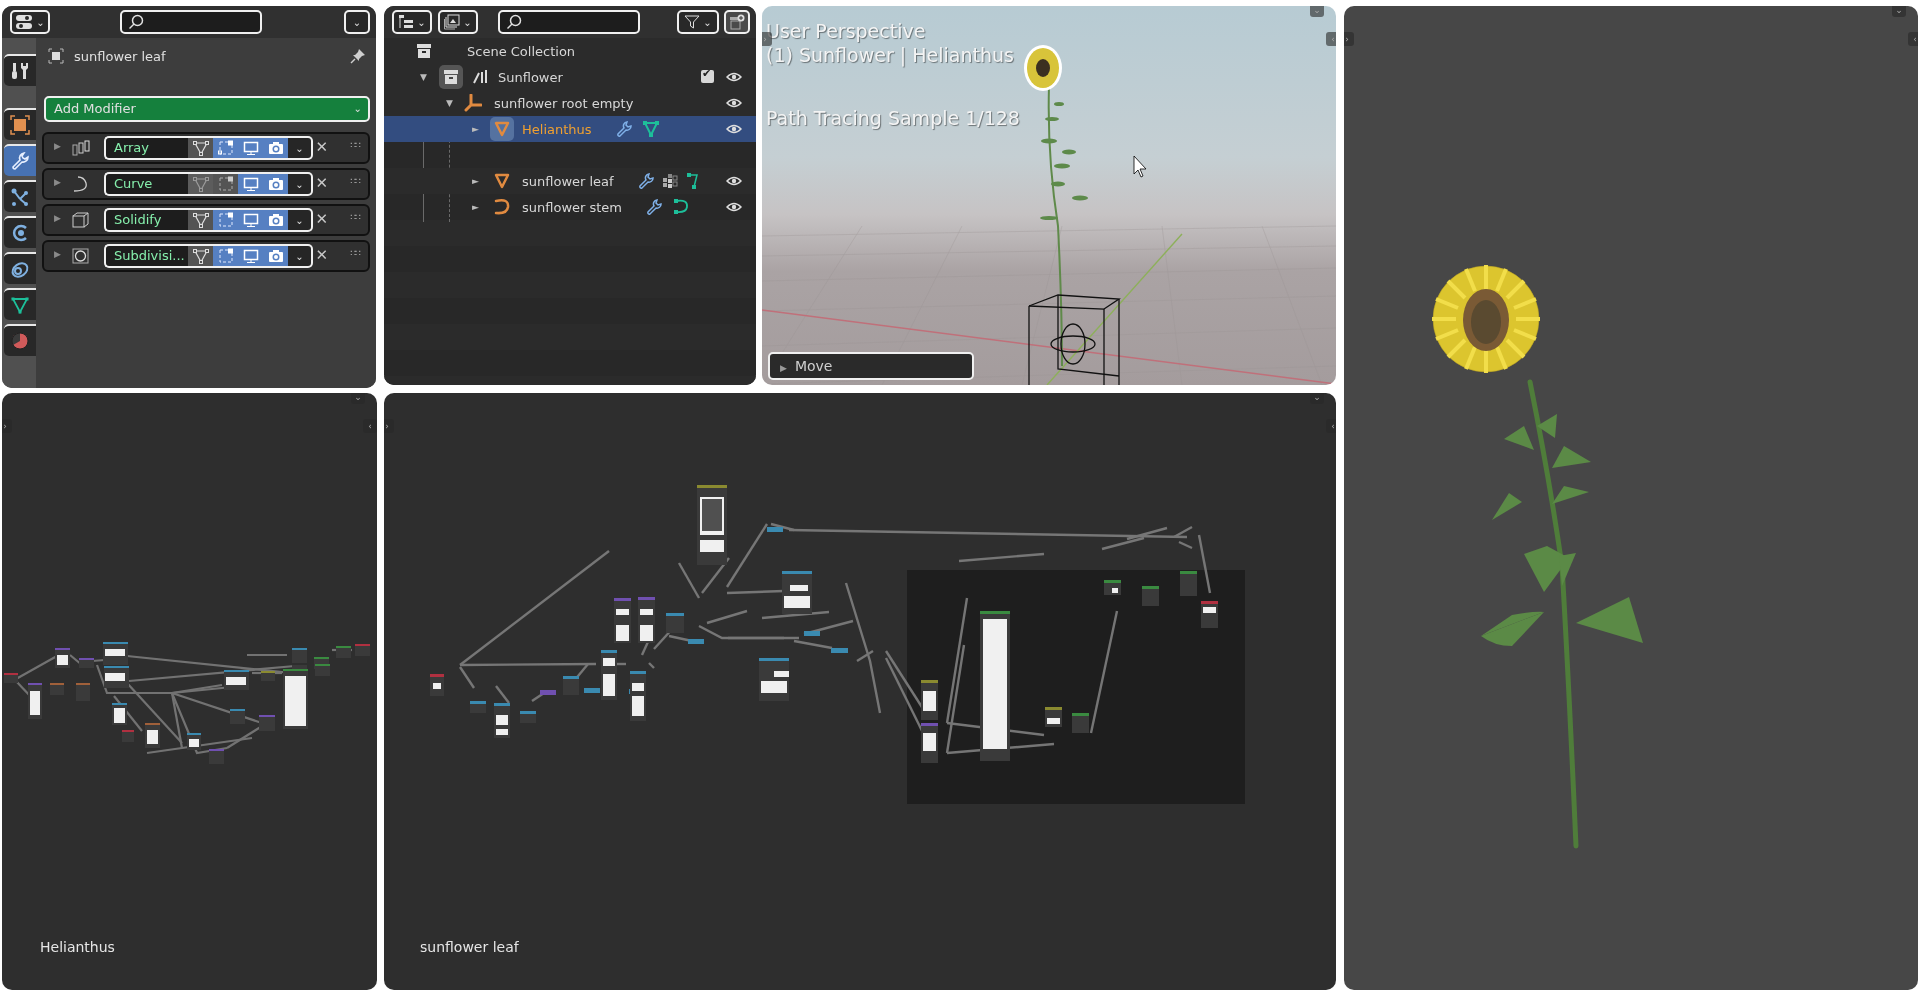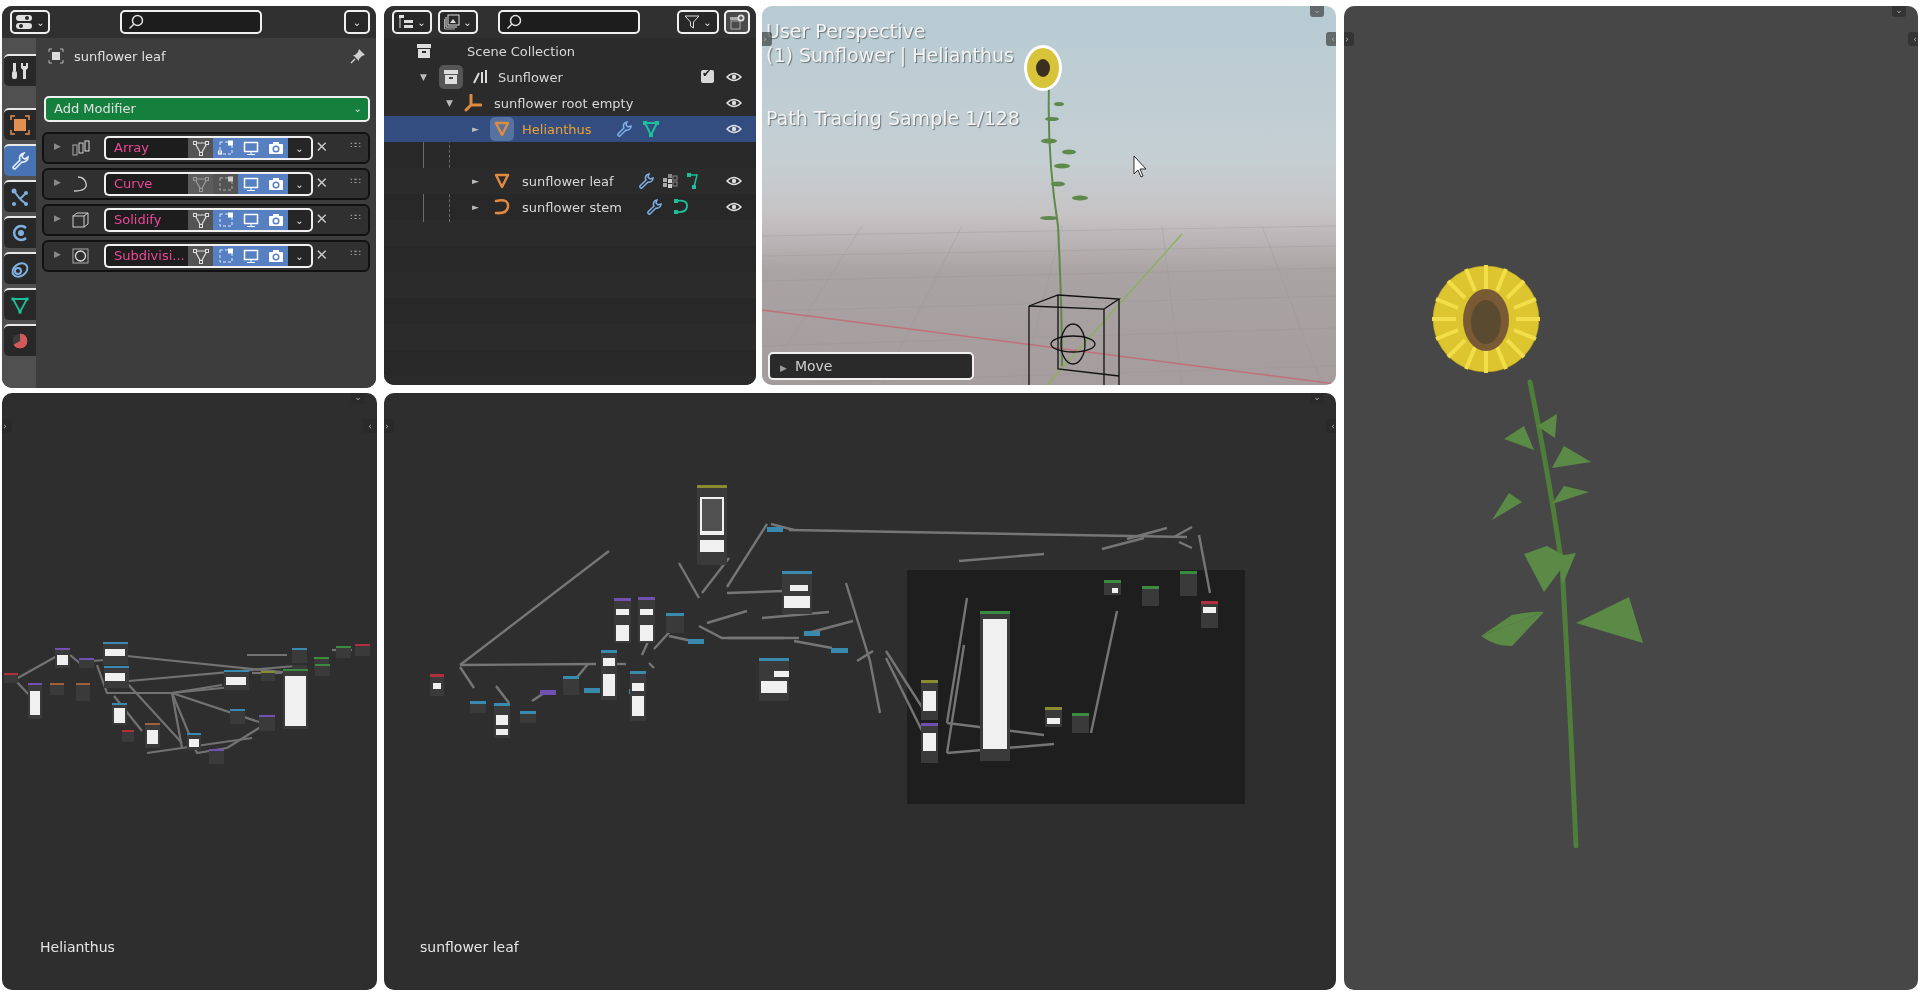--- a/index.html
+++ b/index.html
@@ -21,21 +21,21 @@
   .props-body { position: absolute; left: 34px; top: 32px; right: 0; bottom: 0; background: #3d3d3d; }
   .objname { position: absolute; left: 12px; top: 10px; display: flex; align-items: center; gap: 10px; font-size: 13px; color: #e0e0e0; }
   .pin { position: absolute; right: 10px; top: 10px; }
   .addmod { position: absolute; left: 8px; top: 58px; right: 6px; height: 26px; background: #15803d; border: 2px solid #f0f0f0;
     border-radius: 5px; padding-left: 8px; line-height: 22px; font-size: 13px; color: #e0e0e0; }
   .addmod .dd { position: absolute; right: 6px; top: 0; font-size: 10px; }
   .mod { position: absolute; left: 6px; right: 6px; height: 32px; background: #303030; border: 2px solid #111; border-radius: 6px; }
   .mod .exp { position: absolute; left: 10px; top: 7px; font-size: 9px; color: #8a8a8a; }
   .mod .micon { position: absolute; left: 28px; top: 6px; }
   .mod .mname { position: absolute; left: 60px; top: 2px; width: 84px; height: 24px; background: #1d1d1d; border: 2px solid #f0f0f0;
-    border-right: none; border-radius: 5px 0 0 5px; padding-left: 8px; line-height: 20px; font-size: 13px; color: #ec4899; overflow: hidden; white-space: nowrap; }
+    border-right: none; border-radius: 5px 0 0 5px; padding-left: 8px; line-height: 20px; font-size: 13px; color: #86efac; overflow: hidden; white-space: nowrap; }
   .tg { position: absolute; top: 2px; width: 25px; height: 24px; display: flex; align-items: center; justify-content: center; border-top: 2px solid #f0f0f0; border-bottom: 2px solid #f0f0f0; }
   .tg.g { background: #545454; } .tg.b { background: #5680c2; } .tg.d { background: #262626; border-right: 2px solid #f0f0f0; border-radius: 0 5px 5px 0; }
   .mod .x { position: absolute; right: 40px; top: 4px; font-size: 15px; color: #c8c8c8; }
   .mod .grip { position: absolute; right: 8px; top: 6px; font-size: 9px; color: #bbb; letter-spacing: -1px; }
   
   #outliner { left: 384px; top: 6px; width: 372px; height: 379px; background: #282828; }
   .orow { position: absolute; left: 0; right: 0; height: 26px; display: flex; align-items: center; font-size: 13px; color: #d8d8d8; }
   .orow:nth-child(even) { background: #2b2b2b; }
   .orow.sel { background: #334d80; }
   .stripe { position: absolute; left: 0; right: 0; height: 26px; }

